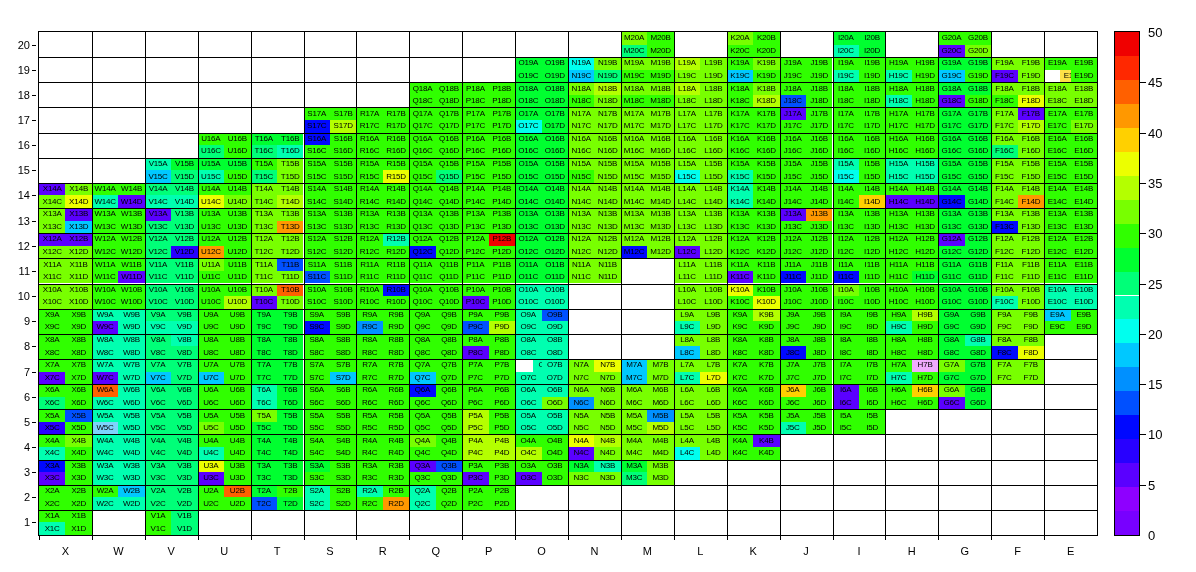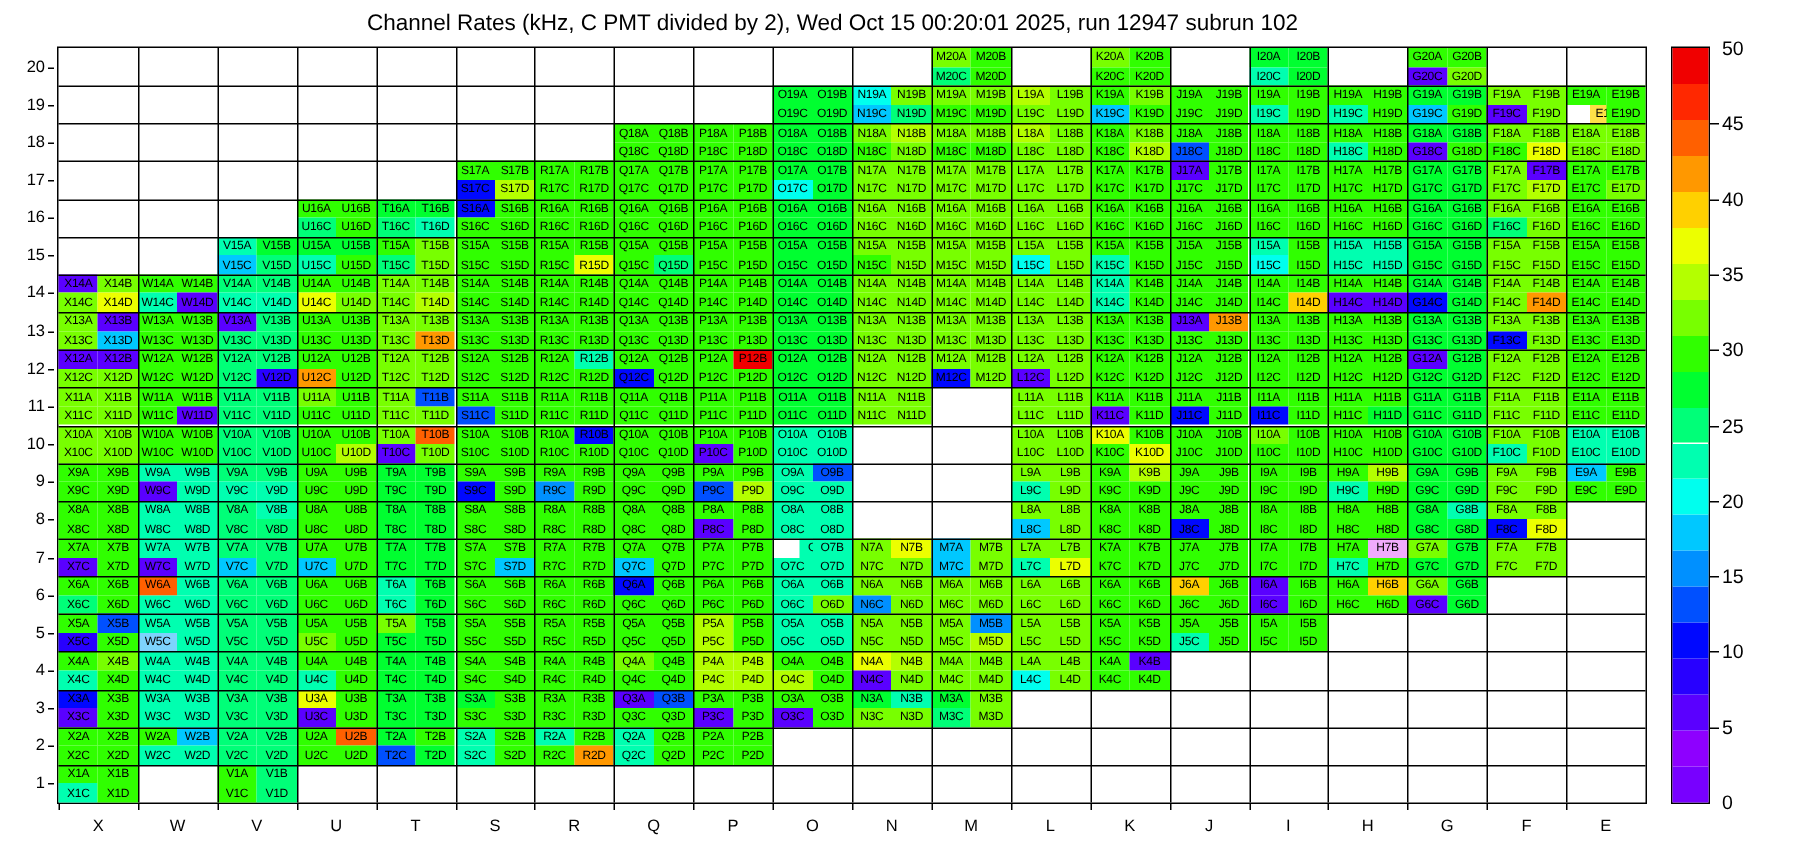--- a/index.html
+++ b/index.html
@@ -43,21 +43,20 @@
   #palette .band{position:absolute;left:0;width:100%;}
   #palette-axis{position:absolute;left:1140px;top:31px;width:50px;height:505px;}
   #palette-axis .lbl{position:absolute;left:8px;font-size:13px;color:#000;transform:translateY(-50%);}
   #palette-axis .tk{position:absolute;left:0;width:6px;height:1px;background:#000;}
 </style>
 </head>
 <body>
 
 <div id="root">
 
-  <div id="title">Channel Rates (kHz, C PMT divided by 2), Wed Oct 15 00:20:01 2025, run 12947 subrun 102</div>
 
   <div id="plot">
     <div id="cells">
         <div class="cell" style="left: 581.9px; top: 0px; width: 52.9px; height: 25.15px;">
           <div class="quad" style="left: 0px; top: 0px; width: 26.45px; height: 12.575px; background: rgb(120, 255, 0); color: rgb(0, 0, 0);">M20A</div>
           <div class="quad" style="left: 26.45px; top: 0px; width: 26.45px; height: 12.575px; background: rgb(48, 255, 0); color: rgb(0, 0, 0);">M20B</div>
           <div class="quad" style="left: 0px; top: 12.575px; width: 26.45px; height: 12.575px; background: rgb(0, 255, 120); color: rgb(0, 0, 0);">M20C</div>
           <div class="quad" style="left: 26.45px; top: 12.575px; width: 26.45px; height: 12.575px; background: rgb(48, 255, 0); color: rgb(0, 0, 0);">M20D</div>
         </div>
         <div class="cell" style="left: 687.7px; top: 0px; width: 52.9px; height: 25.15px;">

